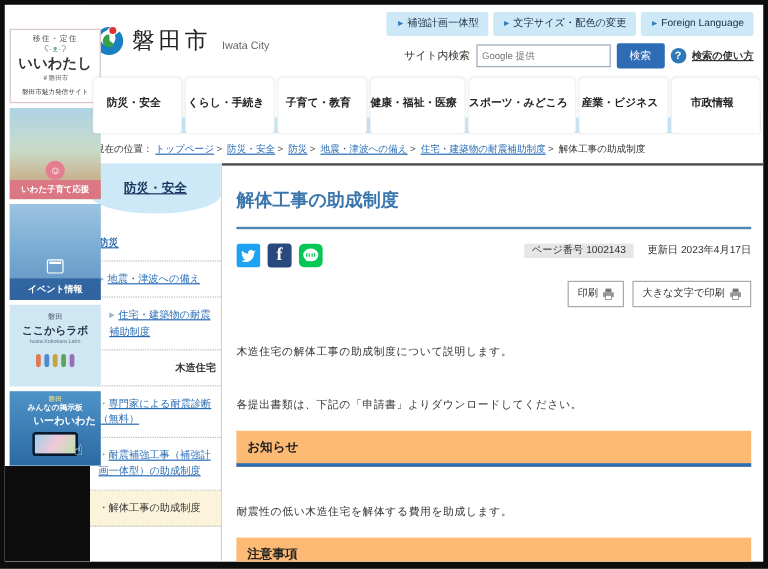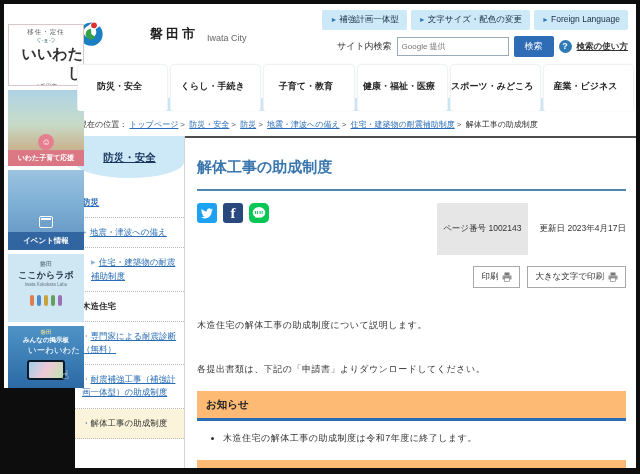--- a/index.html
+++ b/index.html
@@ -11,21 +11,21 @@
 
   
   .left-col { width:71px; flex:0 0 71px; padding:20px 4px 0 4px;
               background:linear-gradient(#fff 0 384px,#0d0d0d 384px); }
   .banner { display:block; width:76px; margin-bottom:4px; position:relative;
             overflow:hidden; cursor:pointer; }
   .bn-iiwatashi { height:62px; background:#fff; border:1px solid #d9c6c6;
                   text-align:center; padding-top:3px; }
   .bn-iiwatashi .b-top { font-size:6.5px; color:#555; letter-spacing:1px; }
   .bn-iiwatashi .b-doodle { font-size:8px; color:#8aa; line-height:1; }
-  .bn-iiwatashi .b-main { font-size:15px; font-weight:bold; color:#333;text-align:right; }
+  .bn-iiwatashi .b-main { font-size:12px; font-weight:bold; color:#333; }
   .bn-iiwatashi .b-tag { font-size:5.5px; color:#666; }
   .bn-iiwatashi .b-bottom { font-size:5.5px; color:#444; margin-top:4px; }
   .bn-kosodate { height:76px;
       background:linear-gradient(180deg,#aed3e6 0%,#c8dbc9 45%,#c9b694 75%,#b3a183 100%); }
   .bn-kosodate .face { position:absolute; left:50%; transform:translateX(-50%);
       bottom:16px; width:16px; height:16px; border-radius:50%; background:#e57f90;
       color:#fff; font-size:9px; line-height:16px; text-align:center; }
   .bn-kosodate .b-label { position:absolute; bottom:0; left:0; right:0;
       background:rgba(224,110,130,.85); color:#fff; font-size:7px; font-weight:bold;
       text-align:center; padding:3px 0; }
@@ -41,34 +41,34 @@
   .bn-lab { height:68px; background:#cfe6f3; text-align:center; padding-top:6px; }
   .bn-lab .b-top { font-size:6px; color:#456; }
   .bn-lab .b-label { font-size:9px; font-weight:bold; color:#234; }
   .bn-lab .b-sub { font-size:4.5px; color:#678; }
   .bn-lab .people { display:flex; justify-content:center; gap:3px; margin-top:8px; }
   .bn-lab .people i { width:4px; height:11px; border-radius:2px; display:block; }
   .bn-board { height:62px; background:linear-gradient(180deg,#4e93c6,#2c6aa5);
       text-align:center; padding-top:3px; }
   .bn-board .b-top { font-size:5.5px; color:#ffe98a; }
   .bn-board .b-mid { font-size:6.5px; color:#fff; font-weight:bold; }
-  .bn-board .b-label { font-size:8.5px; color:#fff; font-weight:normal;padding-left:16px; }
+  .bn-board .b-label { font-size:8.5px; color:#fff; font-weight:bold;padding-left:16px; }
   .bn-board .tablet { width:38px; height:20px; margin:3px auto 0; background:#123;
       border:2px solid #0a1a2a; border-radius:3px; position:relative;
       background:linear-gradient(120deg,#9fd0e8,#f0c8d8,#bde3b0); }
   .bn-board .tablet .cursor { position:absolute; right:-6px; bottom:-4px; color:#fff;
       font-size:12px; text-shadow:0 0 2px #123; }
 
   
   .right-col { flex:1; display:flex; flex-direction:column; background:#fff; min-width:0; }
 
   .header { display:flex; justify-content:space-between; padding:6px 8px 0 2px; }
   .logo { display:flex; align-items:center; gap:5px; cursor:pointer; }
   .logo svg { width:28px; height:28px; }
-  .logo .l-name { font-size:13px; font-weight:bold; color:#222; letter-spacing:3px;margin-left:40px; }
+  .logo .l-name { font-size:19px; font-weight:normal; color:#222; letter-spacing:3px; }
   .logo .l-sub { font-size:9px; color:#666; margin:8px 0 0 4px; }
   .header-right { display:flex; flex-direction:column; align-items:flex-end; gap:6px; }
   .top-links { display:flex; gap:4px; }
   .top-link { background:#cde9f8; font-size:8.5px; color:#1b2b45; padding:4px 8px;
       border-radius:2px; cursor:pointer; white-space:nowrap; }
   .top-link .tri { color:#2e79b8; font-size:7px; margin-right:2px; }
   .search-row { display:flex; align-items:center; gap:5px; font-size:9px; }
   .search-label { color:#333; }
   .search-input { width:112px; height:19px; border:1px solid #9ab; font-size:8px;
       padding:0 4px; color:#555; }
@@ -100,41 +100,41 @@
   .side-menu { width:110px; flex:0 0 110px; border-right:1px solid #d5d5d5; }
   .side-head { background:#cde9f8; text-align:center; padding:11px 4px 13px;
       border-radius:0 0 50% 50% / 0 0 16px 16px; }
   .side-head a { font-size:10.5px; font-weight:bold; color:#17355e;
       text-decoration:underline; cursor:pointer; }
   .menu-list { list-style:none; margin-top:10px; font-size:8.5px; }
   .menu-list li { padding:8px 4px 8px 7px; border-bottom:1px dotted #b8b8b8;
       line-height:1.55; cursor:pointer; }
   .menu-list a { color:#2a6db5; text-decoration:underline; }
   .mi-bold a { font-weight:bold; }
-  .mi-heading { font-weight:bold; color:#333; }
+  .mi-heading { font-weight:bold; color:#333;text-align:right; }
   .mi-arrow::before { content:"▶"; color:#8fb8d8; font-size:6px; margin-right:3px;
       vertical-align:1px; }
   .mi-indent { padding-left:16px !important; }
   .mi-dot::before { content:"・"; color:#999; }
   .mi-current { background:#fbf4da; }
   .mi-current::before { content:"・"; color:#2a6db5; }
   .mi-current span { color:#333; }
 
   
   .main { flex:1; border-top:2px solid #4d4d4d; padding:4px 10px 0 12px; min-width:0; }
   .main-title { color:#3a76ae; font-size:15px; font-weight:bold; margin:16px 0 12px; }
   .title-rule { height:2px; background:#4e86b6; margin-bottom:12px; }
   .meta-row { display:flex; justify-content:space-between; align-items:flex-start; }
   .share { display:flex; gap:6px; }
   .share-btn { width:20px; height:20px; cursor:pointer; }
   .fb { background:#29487d; border-radius:3px; color:#fff; text-align:center;
       font-size:15px; font-weight:bold; line-height:20px;
       font-family:"Liberation Serif",serif; }
   .page-meta { display:flex; gap:12px; align-items:center; font-size:8.5px; }
-  .page-no-badge { background:#e6e6e6; padding:20px 6px; }
+  .page-no-badge { background:#e6e6e6; padding:0 6px; }
   .print-row { display:flex; justify-content:flex-end; gap:7px; margin-top:11px; }
   .print-btn { display:flex; align-items:center; gap:4px; border:1px solid #a9a9a9;
       background:#fff; font-size:8.5px; color:#333; padding:4px 7px; cursor:pointer; }
   .para { font-size:9px; letter-spacing:.5px; margin-top:31px; }
   .sec-head { margin-top:15px; background:#fdba74; border-bottom:3px solid #2a6db5;
       font-size:10.5px; font-weight:bold; color:#222; padding:7px 9px 6px; }
   .sec-list { margin:11px 0 0 26px; font-size:9px; letter-spacing:.5px; }
   .sec-list li { margin-bottom:4px; }
 </style>
 </head>
@@ -210,20 +210,21 @@
 
     <nav class="global-nav">
       <div class="nav-strip"></div>
       <div class="nav-tabs">
         <a class="nav-tab"><span class="lbl">防災・安全</span><span class="bar" style="background: rgb(243, 201, 207);"></span></a>
         <a class="nav-tab"><span class="lbl">くらし・手続き</span><span class="bar" style="background: rgb(205, 230, 203);"></span></a>
         <a class="nav-tab"><span class="lbl">子育て・教育</span><span class="bar" style="background: rgb(246, 217, 182);"></span></a>
         <a class="nav-tab"><span class="lbl">健康・福祉・医療</span><span class="bar" style="background: rgb(238, 240, 186);"></span></a>
         <a class="nav-tab"><span class="lbl">スポーツ・みどころ</span><span class="bar" style="background: rgb(246, 221, 194);"></span></a>
         <a class="nav-tab"><span class="lbl">産業・ビジネス</span><span class="bar" style="background: rgb(195, 220, 241);"></span></a>
+        <a class="nav-tab"><span class="lbl">市政情報</span><span class="bar" style="background: rgb(201, 201, 201);"></span></a>
       </div>
     </nav>
 
     <div class="breadcrumb">
       <span>現在の位置：</span>
       <a>トップページ</a><span class="sep">&gt;</span>
       <a>防災・安全</a><span class="sep">&gt;</span>
       <a>防災</a><span class="sep">&gt;</span>
       <a>地震・津波への備え</a><span class="sep">&gt;</span>
       <a>住宅・建築物の耐震補助制度</a><span class="sep">&gt;</span>
@@ -297,23 +298,21 @@
                 <rect x="0.5" y="3.5" width="9" height="4" fill="#999"></rect>
                 <rect x="2.5" y="6" width="5" height="3.5" fill="#fff" stroke="#777" stroke-width=".6"></rect>
               </svg>
           </button>
         </div>
 
         <p class="para">木造住宅の解体工事の助成制度について説明します。</p>
         <p class="para">各提出書類は、下記の「申請書」よりダウンロードしてください。</p>
 
         <h2 class="sec-head">お知らせ</h2>
-        <ul class="sec-list">
-          <li>木造住宅の解体工事の助成制度は令和7年度に終了します。</li>
-        </ul>
-
+
+        <p class="para">耐震性の低い木造住宅を解体する費用を助成します。</p>
 
         <h2 class="sec-head">注意事項</h2>
 
       </main>
     </div>
   </div>
 </div>
 
 </body></html>

